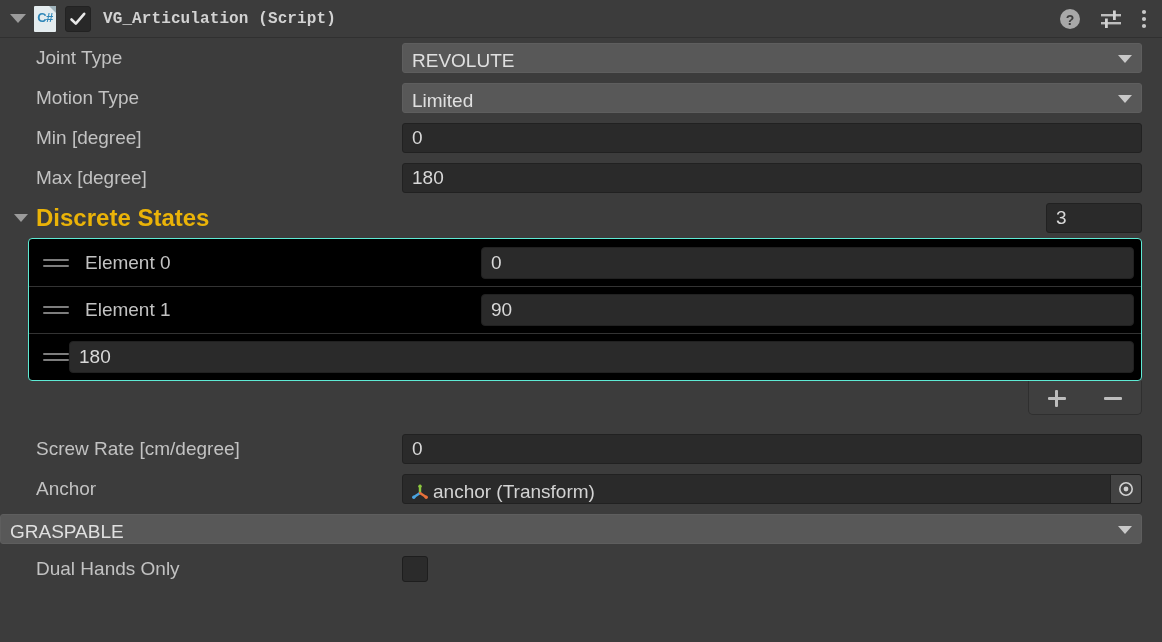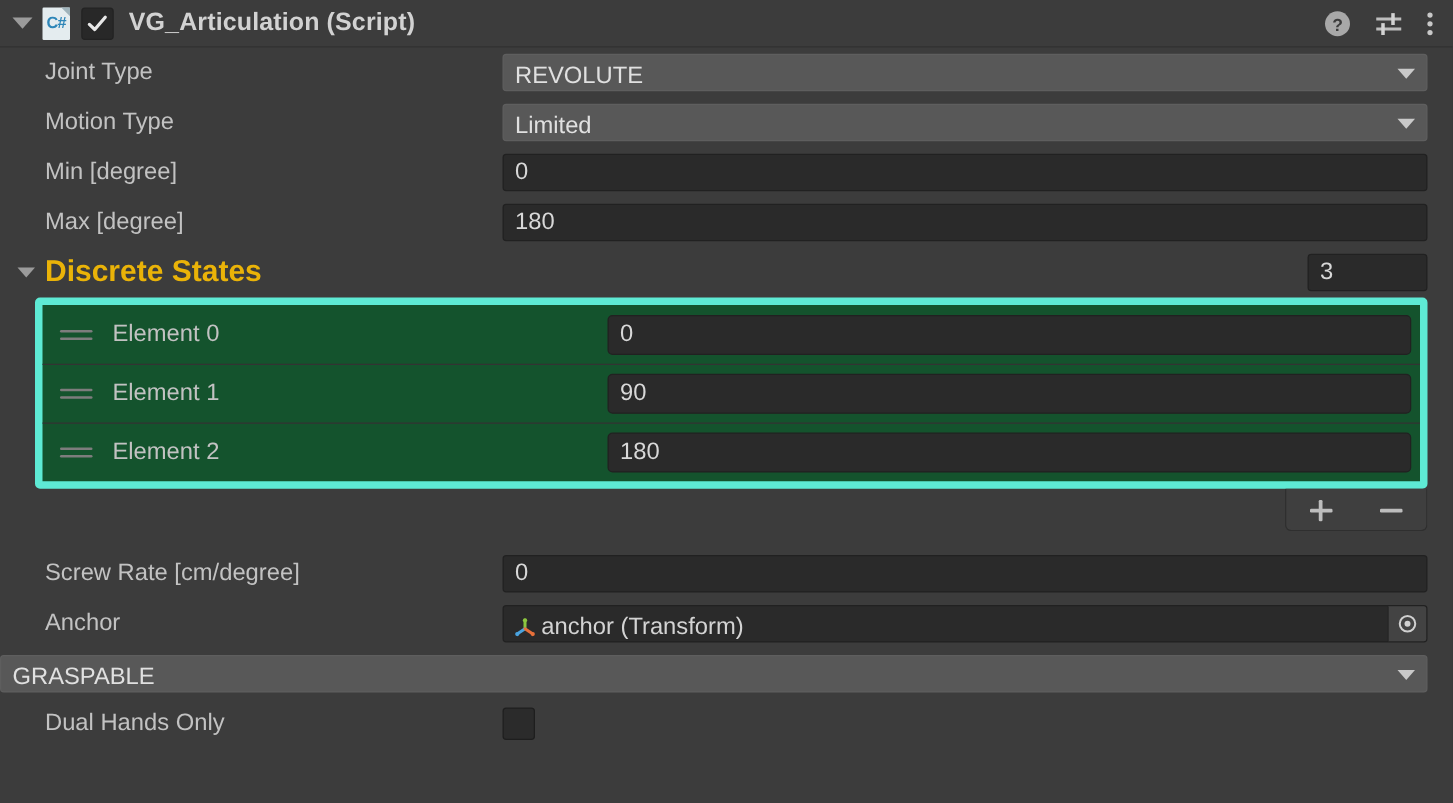--- a/index.html
+++ b/index.html
@@ -78,24 +78,25 @@
     background: #282828;
     border: 1px solid #222;
     border-radius: 3px;
     position: relative;
     flex: 0 0 auto;
     margin-right: 12px;
     cursor: pointer;
   }
   .enable-check svg { position: absolute; left: 3px; top: 3px; }
   .comp-title {
-    font-size: 20px;
+    font-size: 16px;
     font-weight: bold;
     color: #d2d2d2;
     letter-spacing: 0.1px;
+    font-family: Liberation Mono, monospace;
   }
   .header-icons {
     position: absolute;
     right: 14px;
     top: 0;
     height: 38px;
     display: flex;
     align-items: center;
     gap: 16px;
   }
@@ -249,23 +250,23 @@
   }
   .array-size .val {
     padding-left: 9px;
     font-size: 19px;
     color: #d8d8d8;
   }
 
   .list-box {
     position: relative;
     margin: 0 20px 0 28px;
-    border: 6px solid #5eead4;
+    border: 1px solid #5eead4;
     border-radius: 4px;
-    background: #14532d;
+    background: #000000;
     box-sizing: border-box;
   }
   .list-row {
     position: relative;
     height: 47px;
     display: flex;
     align-items: center;
     box-sizing: border-box;
   }
   .list-row + .list-row { border-top: 1px solid #333; }
@@ -460,21 +461,20 @@
       <div class="elem-field">
         <span class="val">90</span>
       </div>
     </div>
 
     <div class="list-row">
       <div class="drag-handle">
           <i></i>
           <i></i>
         </div>
-      <span class="elem-label">Element 2</span>
       <div class="elem-field">
         <span class="val">180</span>
       </div>
     </div>
 
   </div>
 
   <div class="list-footer">
     <div class="footer-bar">
       <div class="pm-btn">

